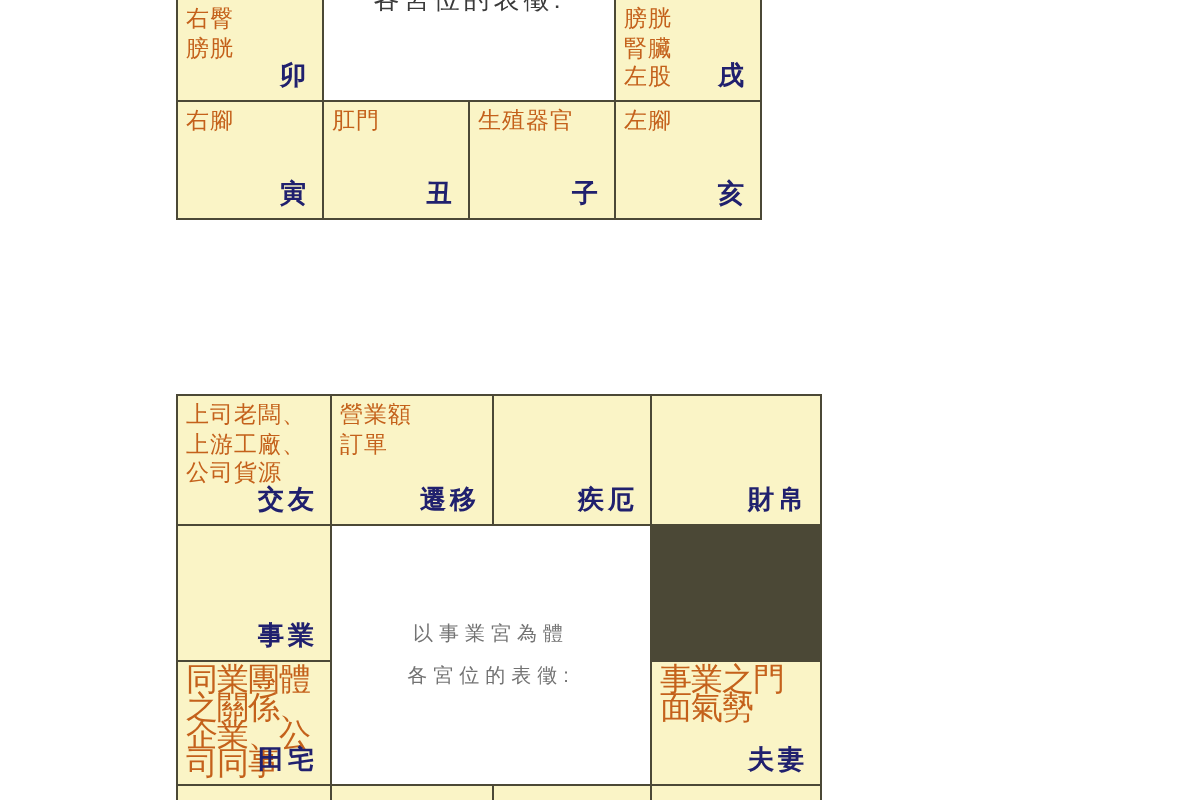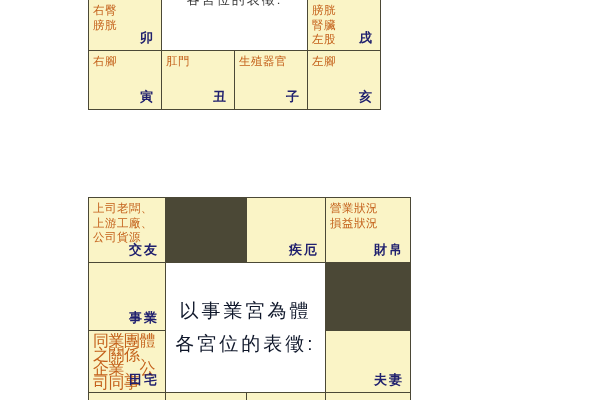--- a/index.html
+++ b/index.html
@@ -66,22 +66,22 @@
   .center-area{
     grid-column:2/4;
     grid-row:2/4;
     display:flex;
     flex-direction:column;
     align-items:center;
     justify-content:center;
     gap:7px;
   }
   .center-line{
-    color:#0f172a;
-    font-size:19px;
+    color:#737373;
+    font-size:10px;
     letter-spacing:3px;
     white-space:nowrap;
   }
 </style>
 </head>
 <body>
 
 <div class="chart" id="top-chart">
 
   <div class="cell pad-cut" style="grid-column:1;grid-row:1;">
@@ -125,28 +125,31 @@
 
 <div class="chart" id="bottom-chart">
 
   <div class="cell" style="grid-column:1;grid-row:1;">
     <div class="content">上司老闆、
 上游工廠、
 公司貨源</div>
     <div class="label">交友</div>
   </div>
 
+  <div class="cell" style="grid-column:2;grid-row:1;">
+    <div class="content">營業額
+訂單</div>
+    <div class="label">遷移</div>
+  </div>
 
   <div class="cell" style="grid-column:3;grid-row:1;">
     <div class="label">疾厄</div>
   </div>
 
   <div class="cell" style="grid-column:4;grid-row:1;">
-    <div class="content">營業狀況
-損益狀況</div>
     <div class="label">財帛</div>
   </div>
 
   <div class="cell" style="grid-column:1;grid-row:2;">
     <div class="content"></div>
     <div class="label">事業</div>
   </div>
 
   <div class="cell white center-area">
     <div class="center-line">以事業宮為體</div>
@@ -154,20 +157,21 @@
   </div>
 
 
   <div class="cell" style="grid-column:1;grid-row:3;">
     <div class="content small">同業團體之關係、
 企業、公司同事</div>
     <div class="label">田宅</div>
   </div>
 
   <div class="cell" style="grid-column:4;grid-row:3;">
+    <div class="content small">事業之門面氣勢</div>
     <div class="label">夫妻</div>
   </div>
 
   <div class="cell" style="grid-column:1;grid-row:4;"></div>
   <div class="cell" style="grid-column:2;grid-row:4;"></div>
   <div class="cell" style="grid-column:3;grid-row:4;"></div>
   <div class="cell" style="grid-column:4;grid-row:4;"></div>
 
 </div>
 

